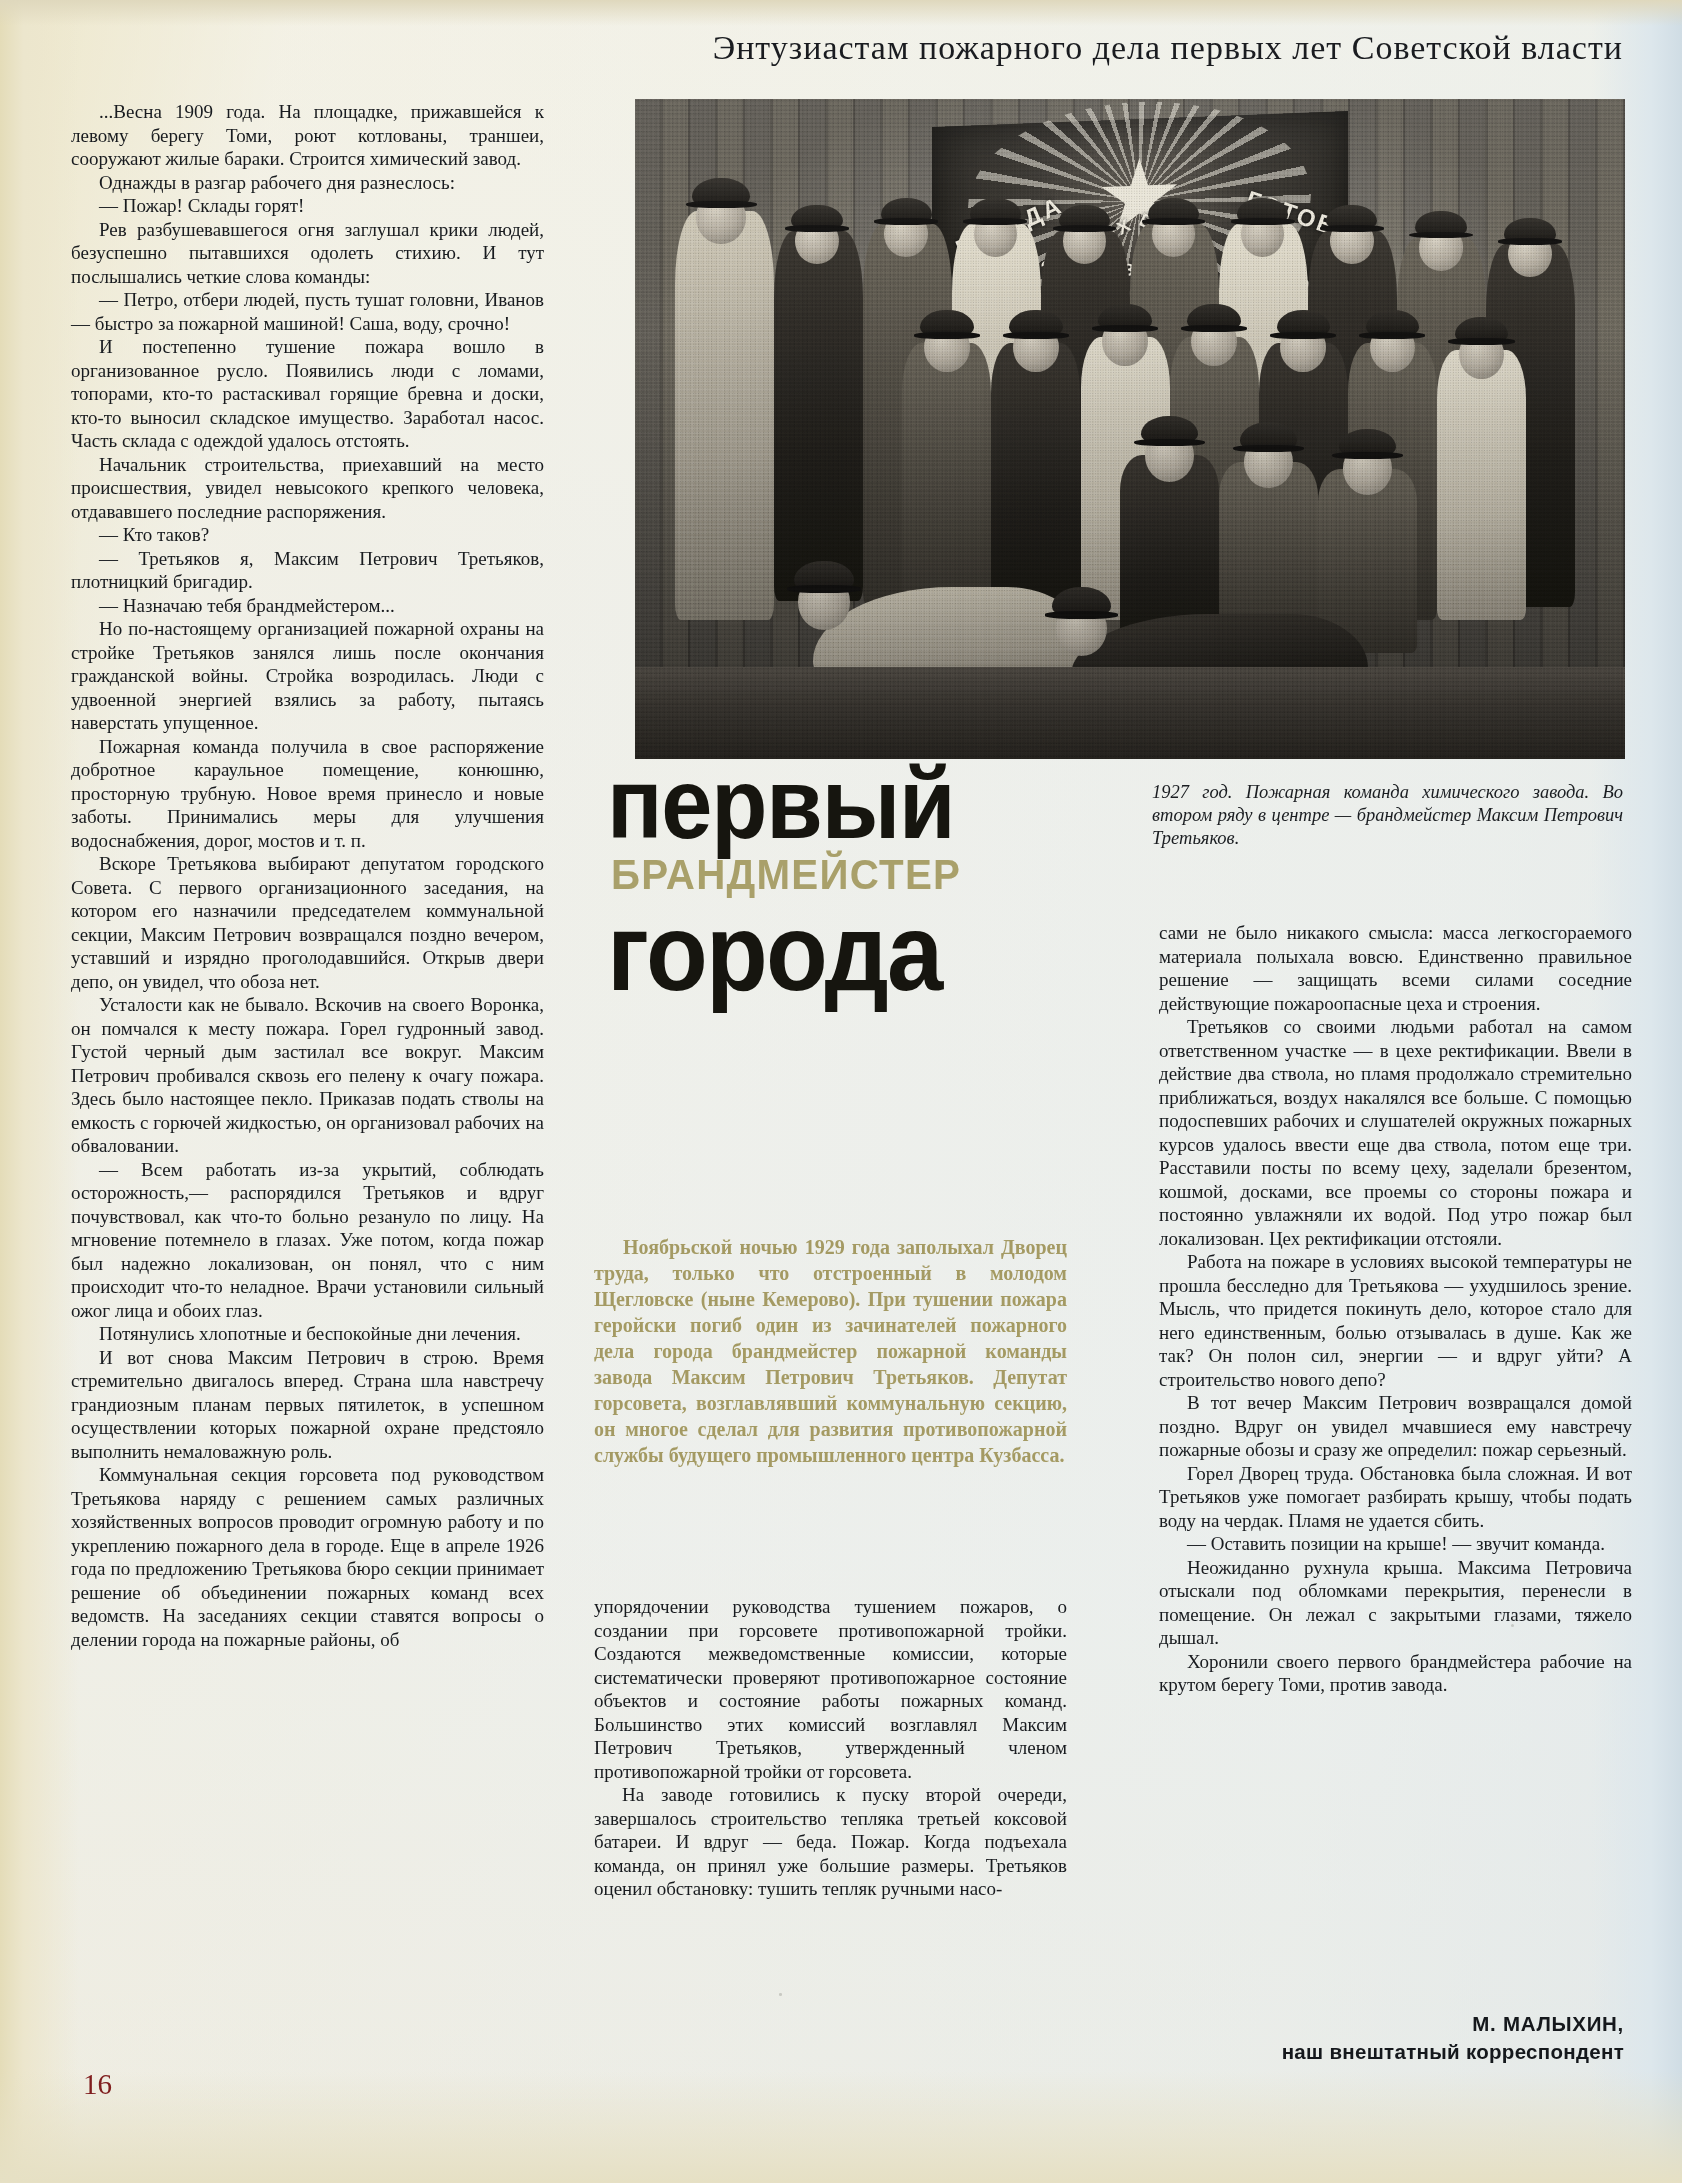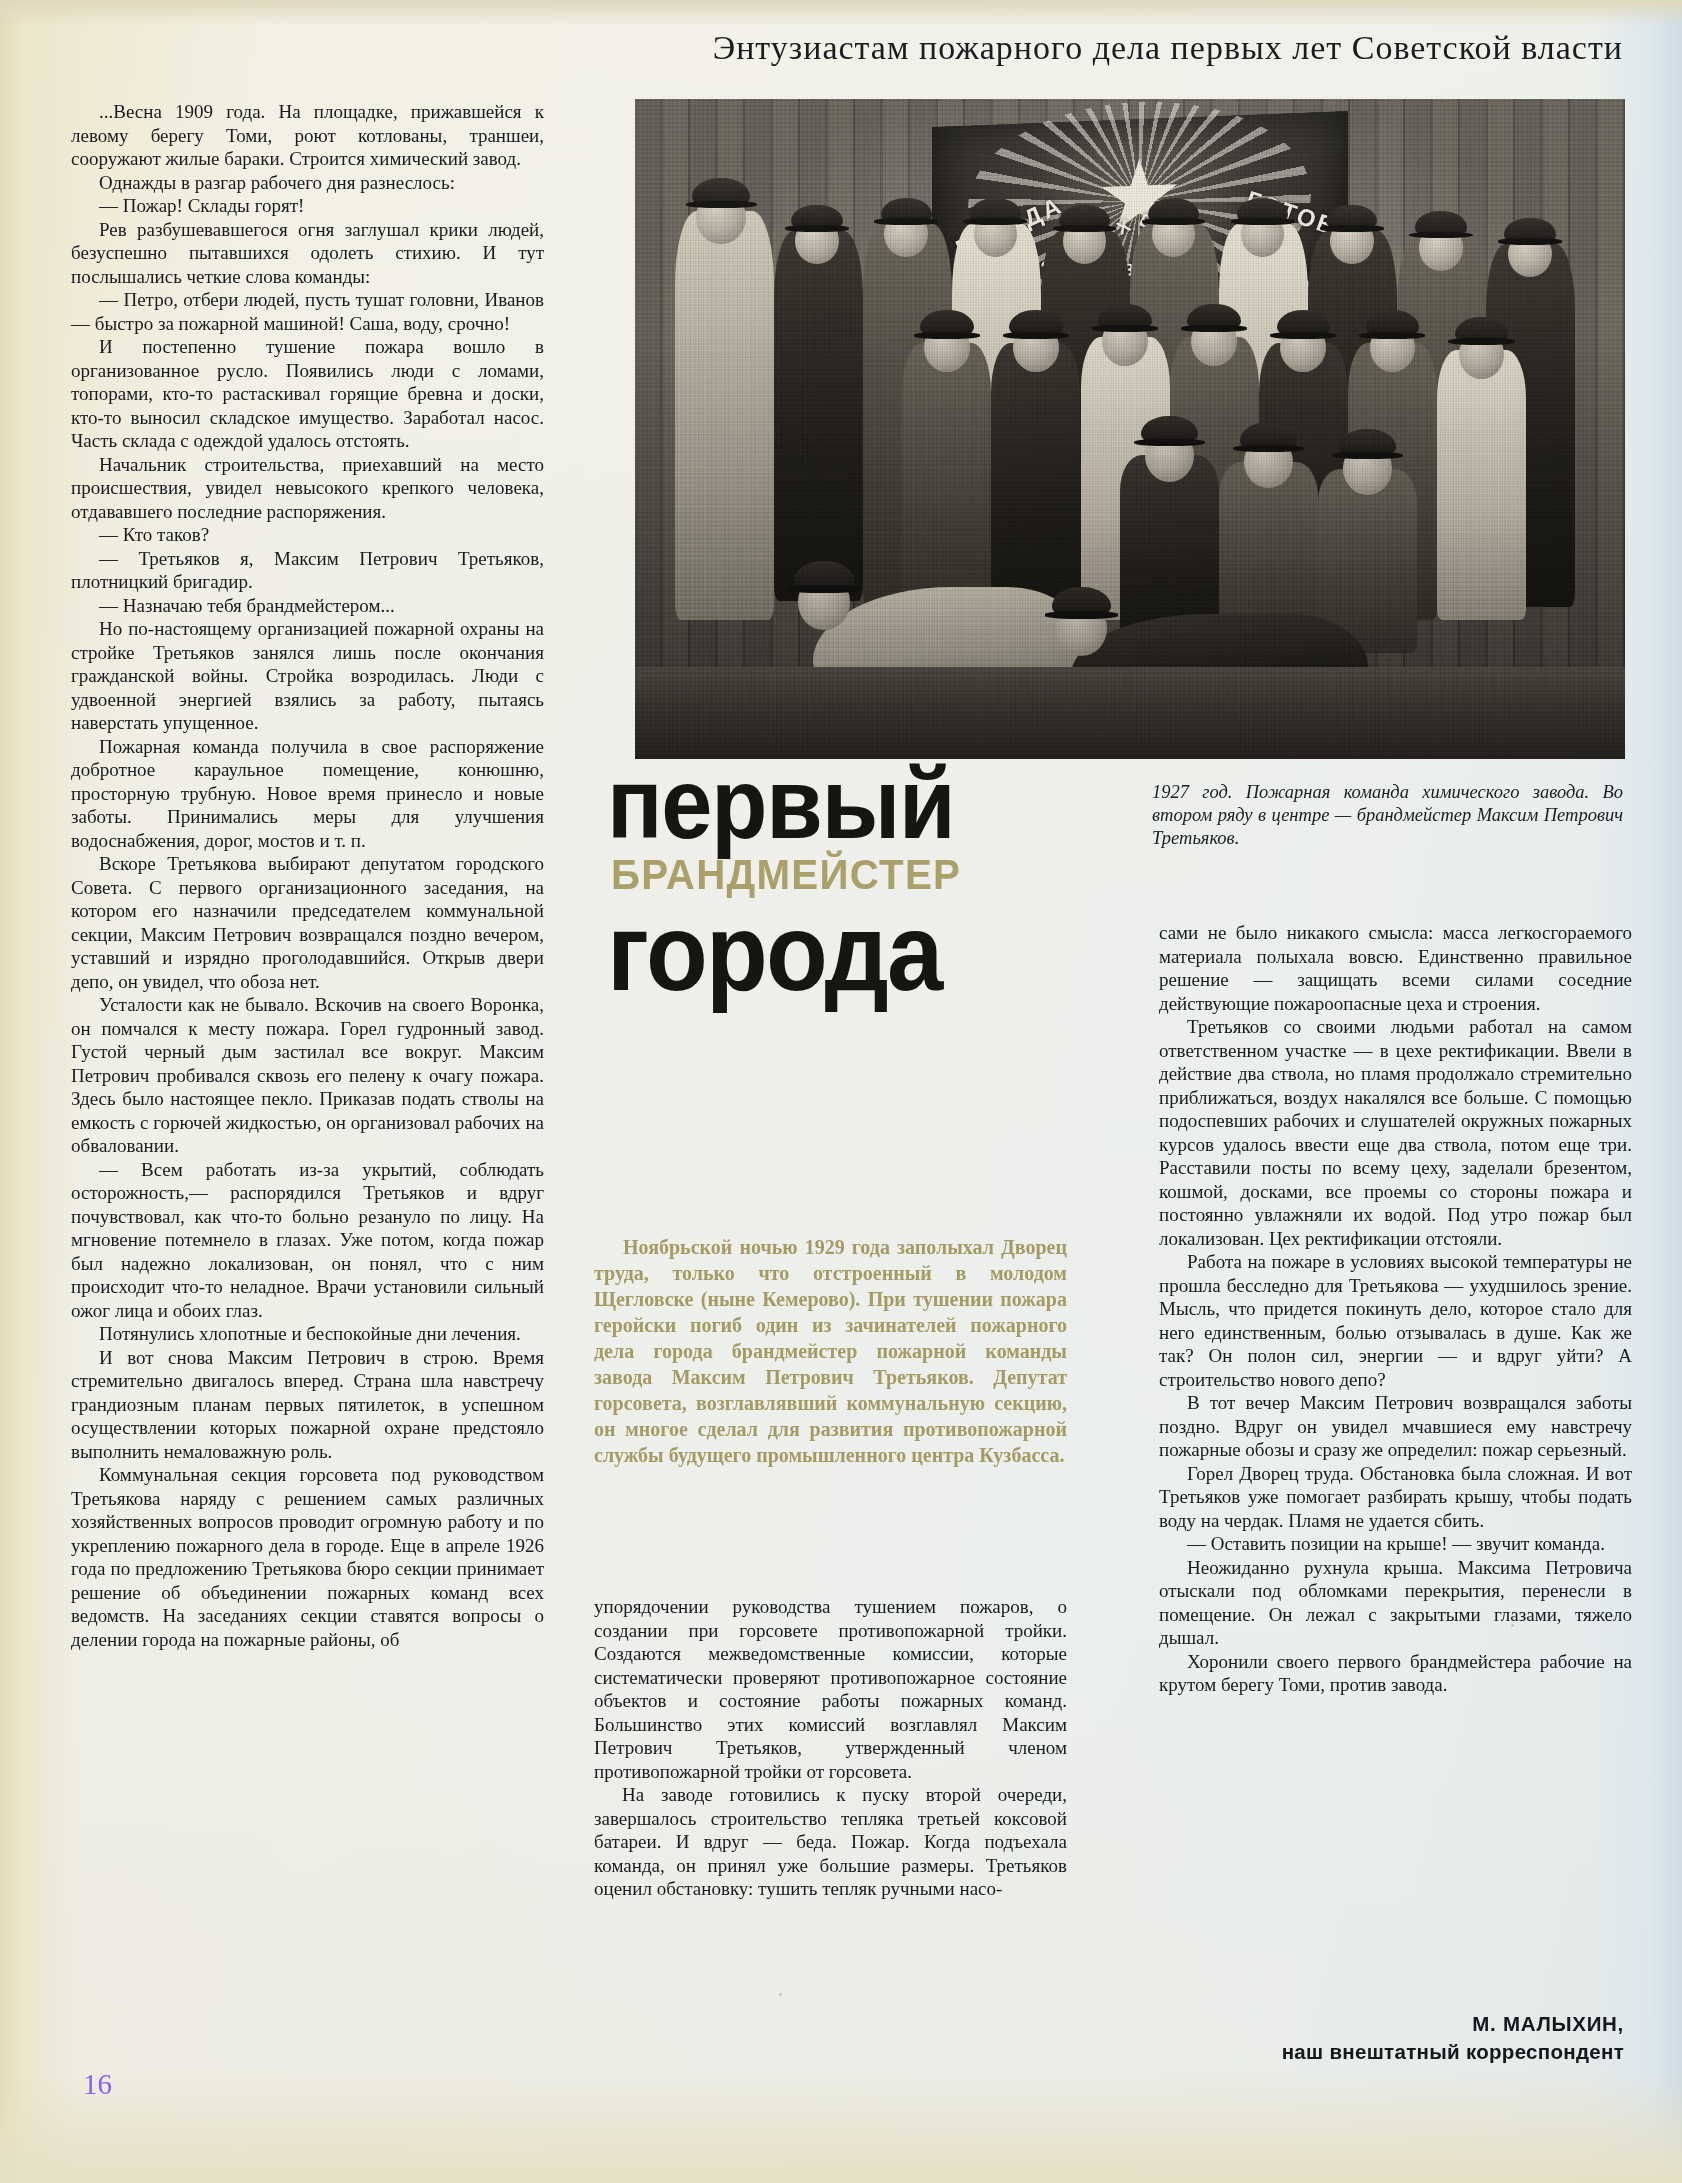--- a/index.html
+++ b/index.html
@@ -320,21 +320,21 @@
   .sig-name { letter-spacing: 0.7px; }
   .sig-role { letter-spacing: 0.3px; }
 
   
   .folio {
     position: absolute;
     left: 83px;
     top: 2068px;
     font-family: "Liberation Serif", serif;
     font-size: 29px;
-    color: #8b5cf6;
+    color: #7f1d1d;
   }
 
   
   .speckle {
     position: absolute;
     background: rgba(120,120,110,0.30);
     border-radius: 50%;
     pointer-events: none;
   }
 </style>
@@ -504,21 +504,21 @@
 
     <div class="col col-2-lower">
       <p class="noind">упорядочении руководства тушением пожаров, о создании при горсовете противопожарной тройки. Создаются межведомственные комиссии, которые систематически проверяют противопожарное состояние объектов и состояние работы пожарных команд. Большинство этих комиссий возглавлял Максим Петрович Третьяков, утвержденный членом противопожарной тройки от горсовета.</p>
       <p>На заводе готовились к пуску второй очереди, завершалось строительство тепляка третьей коксовой батареи. И вдруг — беда. Пожар. Когда подъехала команда, он принял уже большие размеры. Третьяков оценил обстановку: тушить тепляк ручными насо-</p>
     </div>
 
     <div class="col col-3">
       <p class="noind">сами не было никакого смысла: масса легкосгораемого материала полыхала вовсю. Единственно правильное решение — защищать всеми силами соседние действующие пожароопасные цеха и строения.</p>
       <p>Третьяков со своими людьми работал на самом ответственном участке — в цехе ректификации. Ввели в действие два ствола, но пламя продолжало стремительно приближаться, воздух накалялся все больше. С помощью подоспевших рабочих и слушателей окружных пожарных курсов удалось ввести еще два ствола, потом еще три. Расставили посты по всему цеху, заделали брезентом, кошмой, досками, все проемы со стороны пожара и постоянно увлажняли их водой. Под утро пожар был локализован. Цех ректификации отстояли.</p>
       <p>Работа на пожаре в условиях высокой температуры не прошла бесследно для Третьякова — ухудшилось зрение. Мысль, что придется покинуть дело, которое стало для него единственным, болью отзывалась в душе. Как же так? Он полон сил, энергии — и вдруг уйти? А строительство нового депо?</p>
-      <p>В тот вечер Максим Петрович возвращался заботы поздно. Вдруг он увидел мчавшиеся ему навстречу пожарные обозы и сразу же определил: пожар серьезный.</p>
+      <p>В тот вечер Максим Петрович возвращался домой поздно. Вдруг он увидел мчавшиеся ему навстречу пожарные обозы и сразу же определил: пожар серьезный.</p>
       <p>Горел Дворец труда. Обстановка была сложная. И вот Третьяков уже помогает разбирать крышу, чтобы подать воду на чердак. Пламя не удается сбить.</p>
       <p>— Оставить позиции на крыше! — звучит команда.</p>
       <p>Неожиданно рухнула крыша. Максима Петровича отыскали под обломками перекрытия, перенесли в помещение. Он лежал с закрытыми глазами, тяжело дышал.</p>
       <p>Хоронили своего первого брандмейстера рабочие на крутом берегу Томи, против завода.</p>
     </div>
 
     <div class="signature">
       <div class="sig-name">М. МАЛЫХИН,</div>
       <div class="sig-role">наш внештатный корреспондент</div>
     </div>

